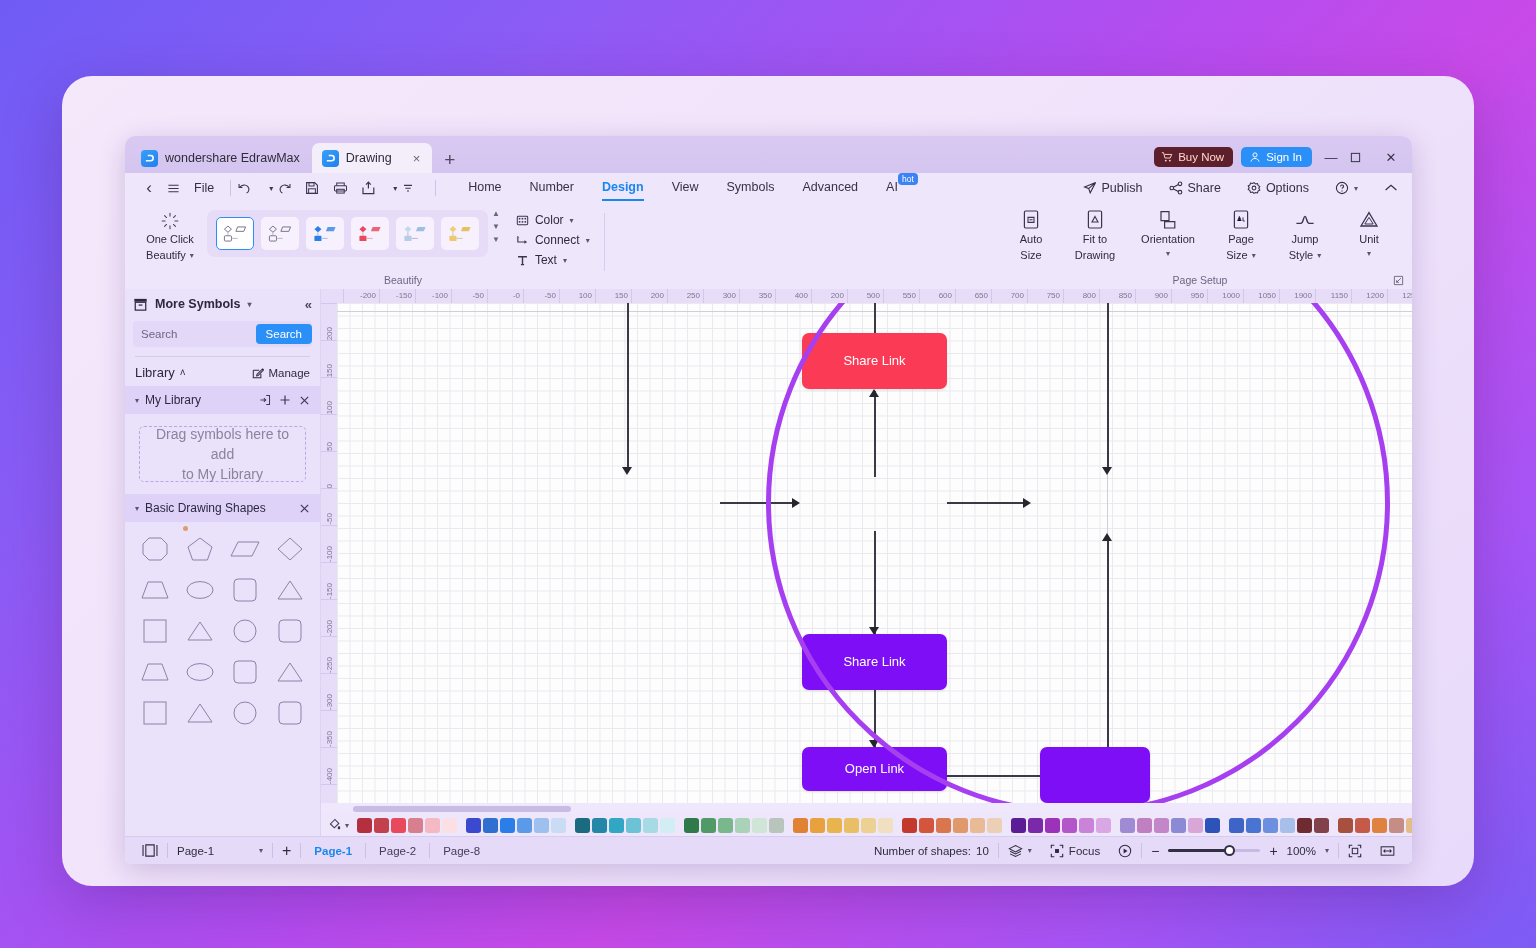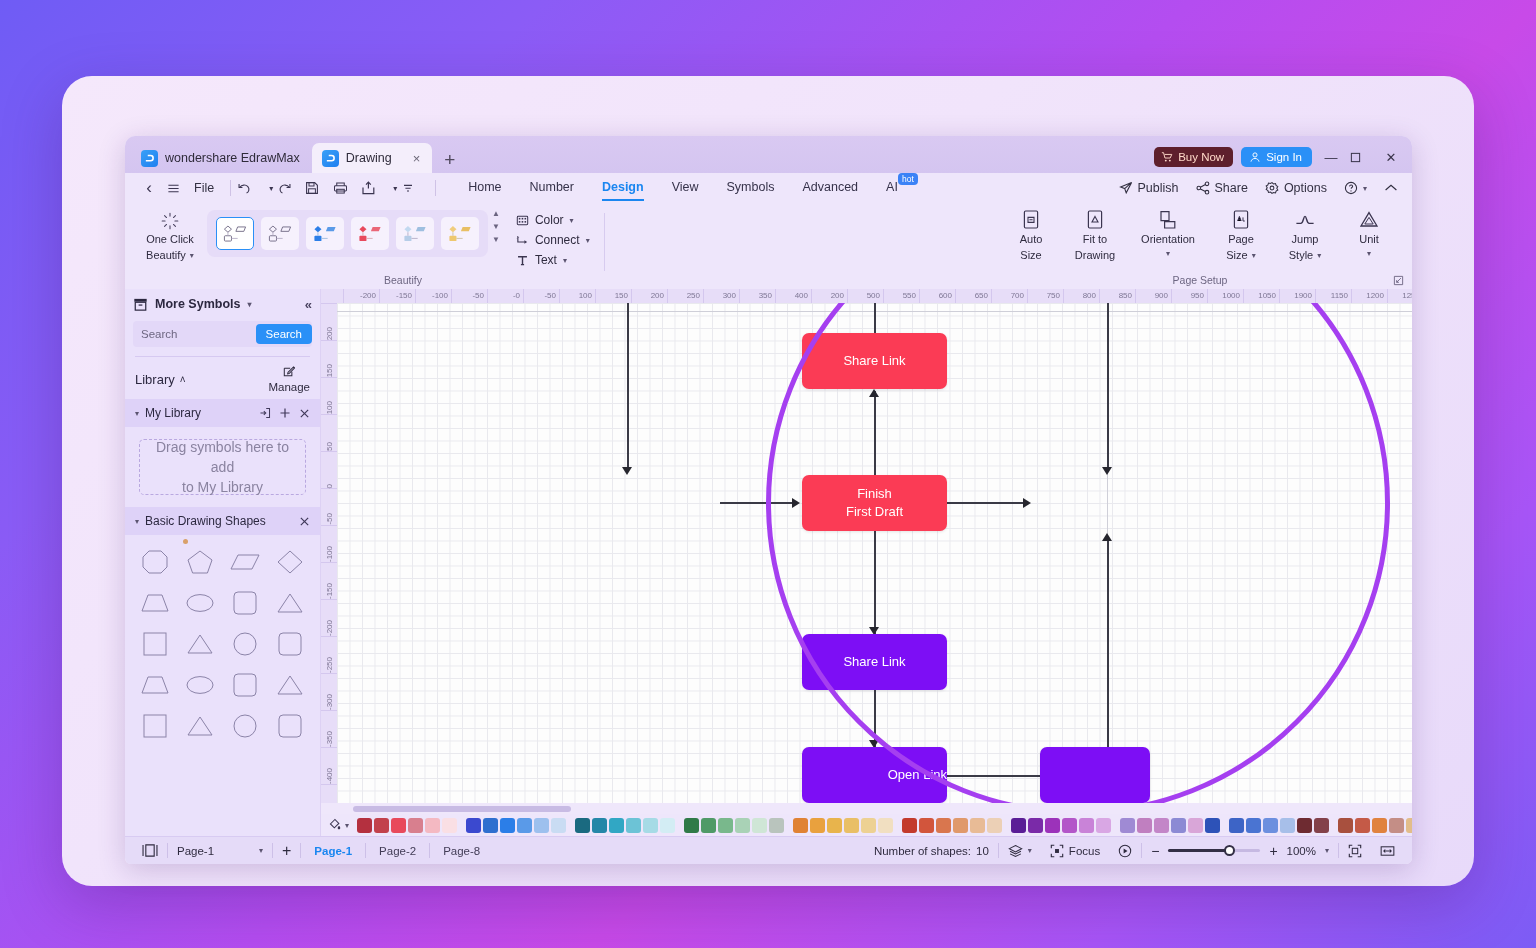--- a/index.html
+++ b/index.html
@@ -64,21 +64,21 @@
   .ribbon-tabs { display: flex; align-items: center; gap: 28px; margin-left: 26px; }
   .rtab { font-size: 12.5px; color: #36324a; position: relative; padding-bottom: 2px; }
   .rtab.active { color: #1a86f0; font-weight: bold; }
   .rtab.active::after {
     content:''; position: absolute; left: 0; right: 0; bottom: -5px; height: 2px; background: #1a86f0;
   }
   .hot-badge {
     position: absolute; top: -7px; left: 12px; background: #3b82f6; color: #fff;
     font-size: 8.5px; border-radius: 4px; padding: 1px 4px; line-height: 1.2;
   }
-  .qa-far { margin-left: auto; display: flex; align-items: center; gap: 17px; padding-right: 4px; }
+  .qa-far { margin-left: auto; display: flex; align-items: center; gap: 26px; padding-right: 4px; }
   .qa-far-item { display: flex; align-items: center; gap: 5px; font-size: 12.5px; color: #333042; }
   
   .ribbon {
     height: 86px; background: #eee6fb; display: flex; align-items: flex-start;
     position: relative; padding-left: 8px;
   }
   .rgroup { position: relative; height: 86px; display: flex; flex-direction: column; align-items: center; }
   .rgroup-label { position: absolute; bottom: 3px; width: 100%; text-align: center; font-size: 10.5px; color: #6d6682; }
   .big-btn {
     width: 74px; display: flex; flex-direction: column; align-items: center; gap: 2px;
@@ -107,21 +107,21 @@
   .body-row { flex: 1; display: flex; min-height: 0; }
   
   .sidebar { width: 196px; background: #eae1fb; display: flex; flex-direction: column; border-right: 1px solid #ddd1f4; }
   .sb-head { height: 30px; display: flex; align-items: center; gap: 7px; padding: 0 8px; font-size: 12.5px; color: #2c2840; font-weight: bold; }
   .sb-collapse { margin-left: auto; color: #4a4360; font-size: 13px; }
   .sb-search { margin: 2px 8px 0 8px; height: 26px; background: #e3d8f8; border-radius: 4px; display: flex; align-items: center; }
   .sb-search span { padding-left: 8px; font-size: 11.5px; color: #6e6782; }
   .sb-search button { margin-left: auto; background: #2a90f7; color: #fff; border: 0; font-size: 11.5px; border-radius: 4px; padding: 4px 10px; font-family: inherit; }
   .sb-divider { height: 1px; background: #d6c9f1; margin: 9px 10px 0 10px; }
   .sb-lib { display: flex; align-items: center; padding: 8px 10px 6px 10px; font-size: 13px; color: #2c2840; }
-  .sb-manage { margin-left: auto; display: flex; align-items: center; gap: 4px; font-size: 11.5px; color: #2f2b3f; flex-direction: column; }
+  .sb-manage { margin-left: auto; display: flex; align-items: center; gap: 4px; font-size: 11.5px; color: #2f2b3f; }
   .sb-group { display: flex; align-items: center; gap: 6px; background: #ded2f8; padding: 7px 10px; font-size: 12px; color: #2c2840; }
   .sb-group.plain { background: #ded2f8; }
   .sb-grp-icons { margin-left: auto; display: flex; align-items: center; gap: 8px; color: #40395a; font-size: 12px; }
   .dropzone {
     margin: 12px 14px; border: 1px dashed #b9a8e0; border-radius: 5px; height: 56px;
     display: flex; align-items: center; justify-content: center; text-align: center;
     font-size: 14px; color: #8a83a0; line-height: 1.45; padding: 0 10px;
   }
   .shape-grid { padding: 12px 8px; display: grid; grid-template-columns: repeat(4, 1fr); row-gap: 11px; justify-items: center; position: relative; }
   .shape-cell { width: 34px; height: 30px; display: flex; align-items: center; justify-content: center; }
@@ -849,27 +849,24 @@
           <div class="arrow-d" style="left:532px;top:437px;"></div>
 
           <div class="conn" style="left:610px;top:472px;width:148px;height:1.6px;"></div>
 
           <div class="conn" style="left:770px;top:236px;width:1.6px;height:238px;"></div>
           <div class="arrow-u" style="left:765px;top:230px;"></div>
 
           <div class="node red" style="left:465px;top:30px;width:145px;height:56px;">
             <span>Share Link</span>
           </div>
-          <div class="node red" style="left:465px;top:172px;width:145px;height:56px;">
-            <span>Finish<br>First Draft</span>
-          </div>
           <div class="node purple" style="left:465px;top:331px;width:145px;height:56px;">
             <span>Share Link</span>
           </div>
-          <div class="node purple" style="left:465px;top:444px;width:145px;height:56px;justify-content:flex-end;">
+          <div class="node purple" style="left:465px;top:444px;width:145px;height:44px;">
             <span>Open Link</span>
           </div>
           <div class="node purple" style="left:703px;top:444px;width:110px;height:56px;">
             <span></span>
           </div>
 
           <div class="magnifier"></div>
         </div>
       </div>
 

